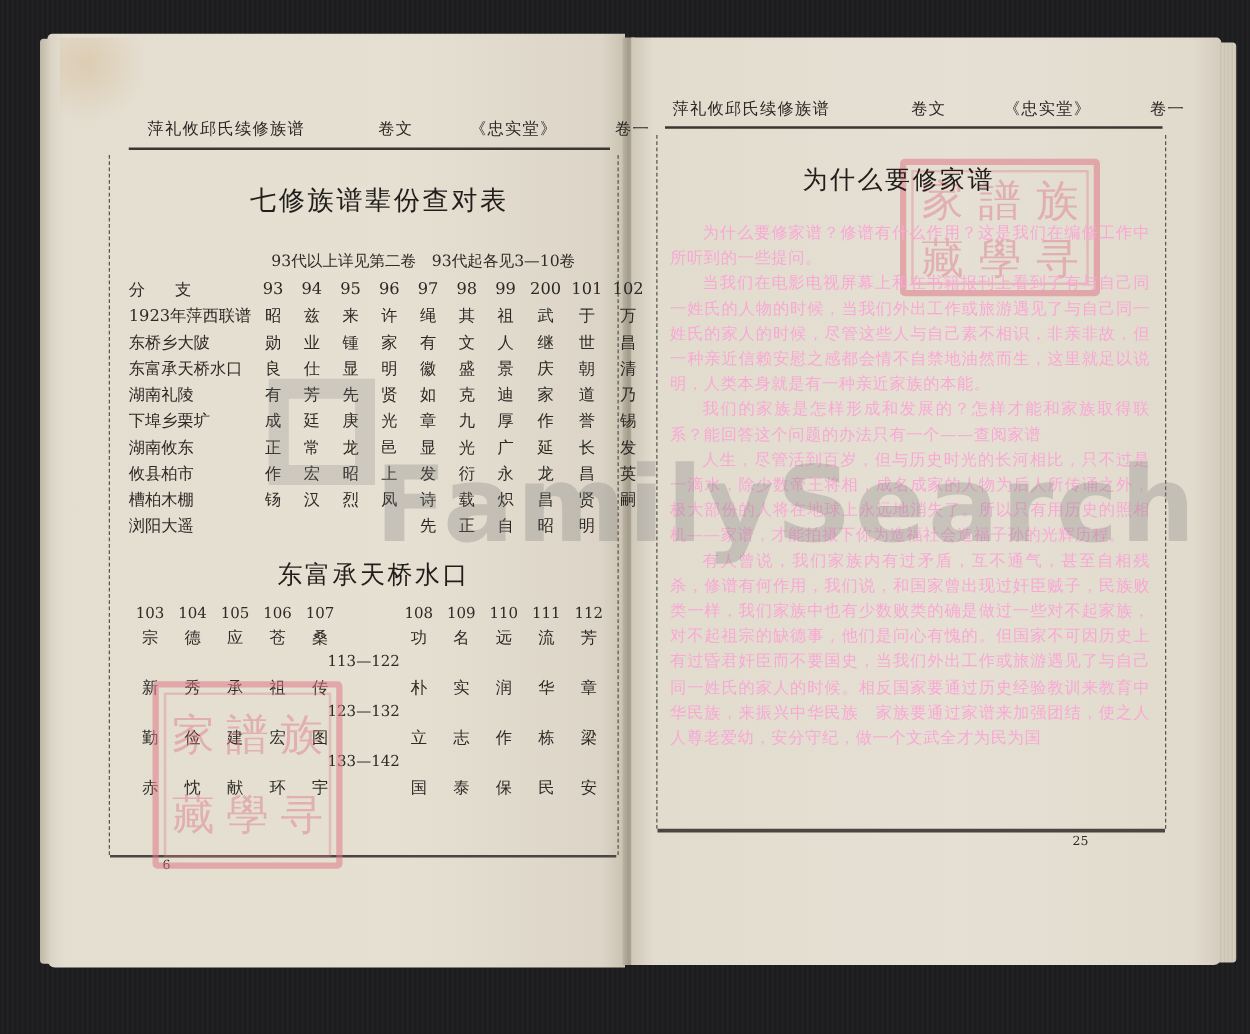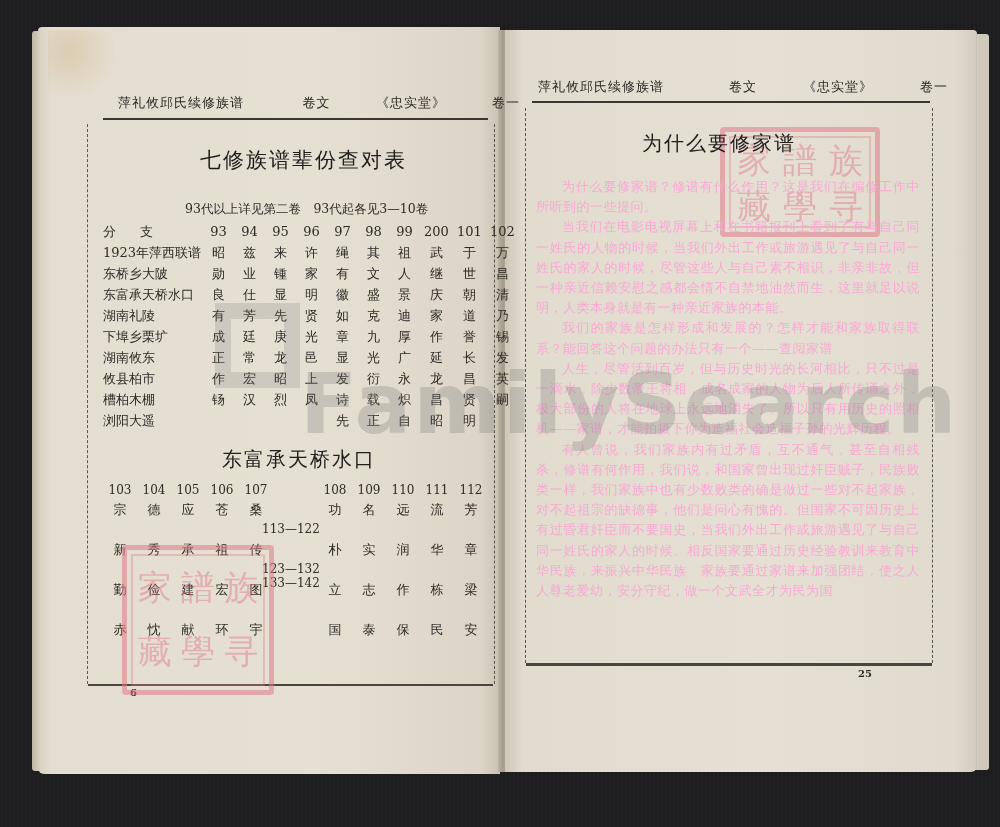--- a/index.html
+++ b/index.html
@@ -52,34 +52,34 @@
   }
   .frame {
     position: absolute;
     border-left: 1px dashed #5a554e;
     border-right: 1px dashed #5a554e;
   }
   .title-big {
     position: absolute; font-size: 21px; letter-spacing: 2px; color: #201e1b; white-space: nowrap;
   }
   .note-line {
-    position: absolute; font-size: 12.5px; color: #2f2c28; white-space: nowrap;
+    position: absolute; font-size: 12.5px; color: #2f2c28; white-space: nowrap; margin-left: 32px;
   }
   .gen-table { position: absolute; left: 103px; top: 221px; }
   .gen-row { display: flex; height: 21px; align-items: center; font-size: 13px; color: #2d2a26; }
   .gen-row .label { width: 100px; white-space: nowrap; letter-spacing: 0px; }
   .gen-row .cell { width: 31px; text-align: center; }
   .gen-row .cell.wide { width: 33px; }
   .gen-row.header .label { letter-spacing: 24px; }
   .new-nums { position: absolute; display: flex; font-size: 12px; color: #2e2b27; }
   .new-chars { position: absolute; display: flex; font-size: 13px; color: #2e2b27; }
   .new-nums span, .new-chars span { display: inline-block; text-align: center; }
   .range { position: absolute; font-size: 12px; color: #2e2b27; }
   .bottom-rule { position: absolute; height: 2px; background: #4a4540; }
-  .page-num { position: absolute; font-size: 10px; color: #2e2b27; font-weight: bold; }
+  .page-num { position: absolute; font-size: 10px; color: #2e2b27; font-weight: normal; }
   .para {
     position: absolute; font-size: 13px; line-height: 20.2px; color: #f9a8d4;
     letter-spacing: 0.5px; text-align: justify;
   }
   .para p { text-indent: 2em; }
   .seal {
     position: absolute; border: 5px solid rgba(222,120,135,0.55);
     border-radius: 4px;
   }
   .seal-inner {
@@ -307,21 +307,21 @@
   <span style="width:34px">图</span>
 </div>
 <div class="new-chars" style="left:318px; top:581px;">
   <span style="width:34px">立</span>
   <span style="width:34px">志</span>
   <span style="width:34px">作</span>
   <span style="width:34px">栋</span>
   <span style="width:34px">梁</span>
 </div>
 
-<div class="range" style="left:262px; top:576px;">133—142</div>
+<div class="range" style="left:262px; top:602px;">133—142</div>
 <div class="new-chars" style="left:103px; top:621px;">
   <span style="width:34px">赤</span>
   <span style="width:34px">忱</span>
   <span style="width:34px">献</span>
   <span style="width:34px">环</span>
   <span style="width:34px">宇</span>
 </div>
 <div class="new-chars" style="left:318px; top:621px;">
   <span style="width:34px">国</span>
   <span style="width:34px">泰</span>

